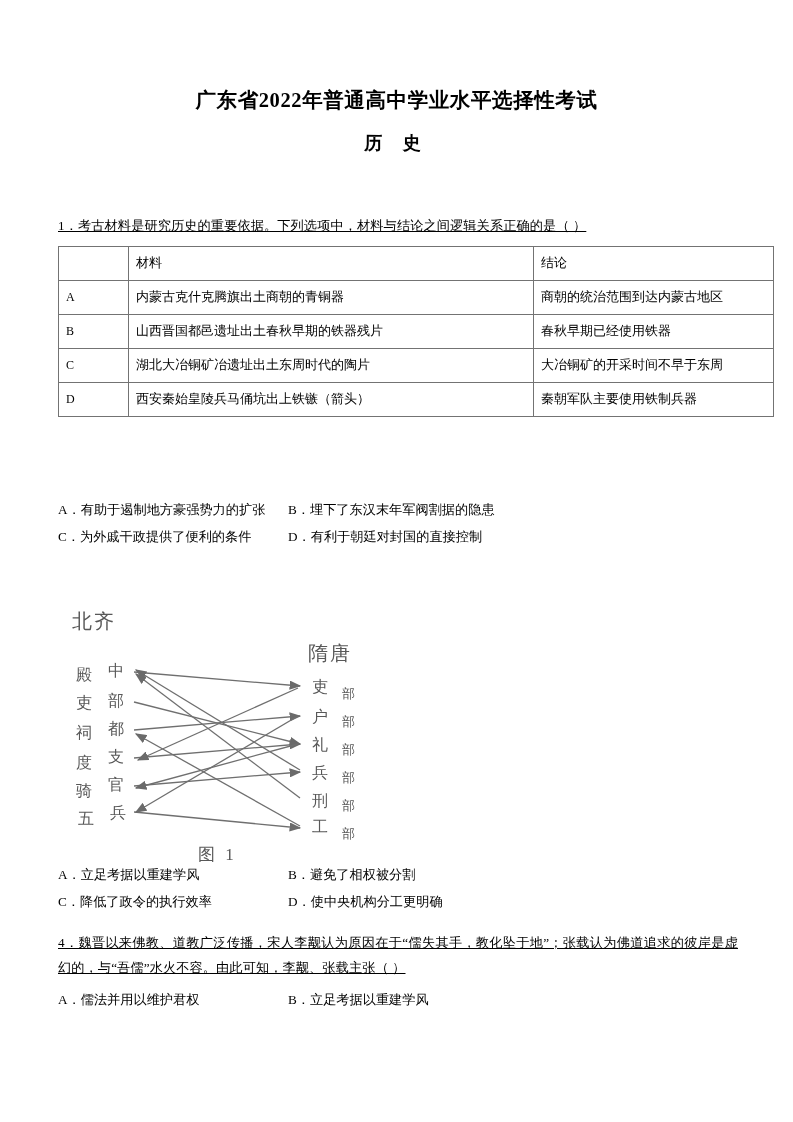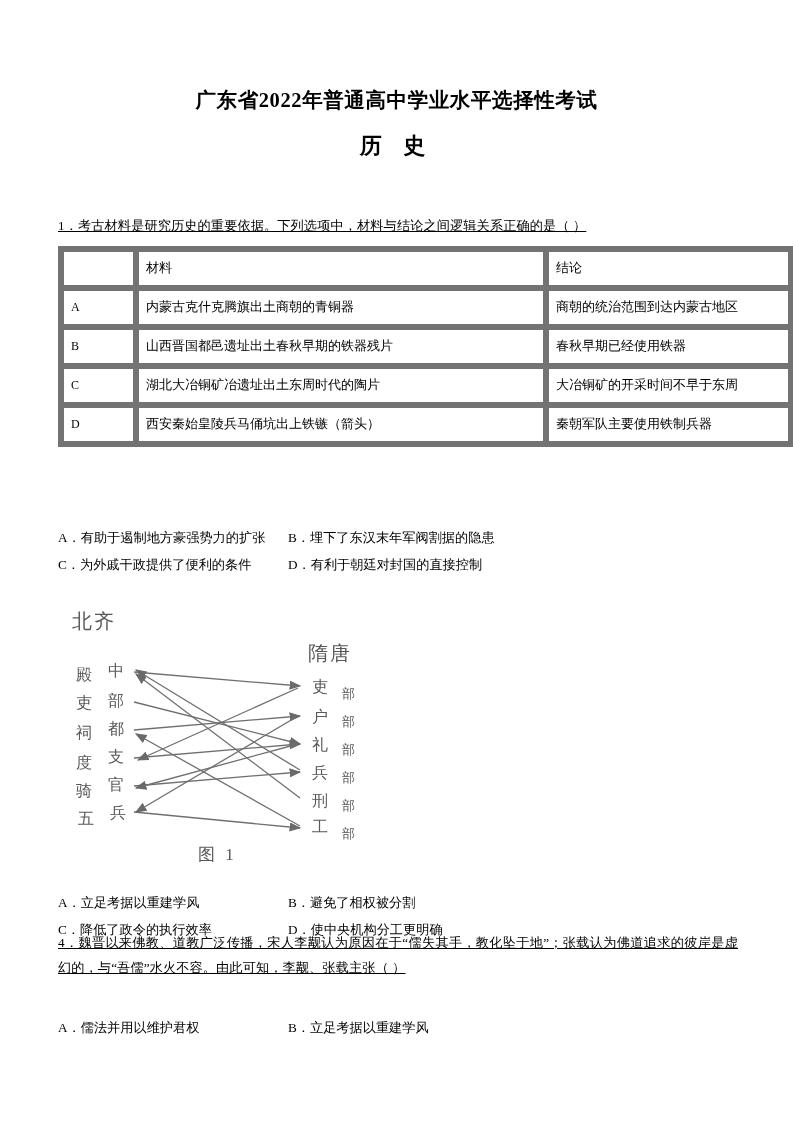--- a/index.html
+++ b/index.html
@@ -34,21 +34,21 @@
   }
   .doc-title {
     font-size: 20.5px;
     font-weight: bold;
     letter-spacing: 0.6px;
     line-height: 1.4;
     font-family: "Liberation Serif", "DejaVu Serif", serif;
   }
   .doc-subtitle {
     margin-top: 16px;
-    font-size: 22px;
+    font-size: 18px;
     font-weight: bold;
     letter-spacing: 8px;
     font-family: "Liberation Serif", "DejaVu Serif", serif;
   }
 
   
   .q-stem {
     position: absolute;
     left: 58px;
     width: 680px;
@@ -61,40 +61,39 @@
   .opt-row {
     position: absolute;
     left: 58px;
     width: 690px;
     font-size: 13.2px;
     line-height: 25px;
     white-space: nowrap;
   }
   .opt {
     display: inline-block;
-    margin-top: 28px;
   }
   .opt-a { width: 230px; }
   .opt-c { width: 230px; }
   .opt-label {
     font-family: "Liberation Serif", "DejaVu Serif", serif;
   }
 
   
   .q1-table {
     position: absolute;
     left: 58px;
     top: 246px;
     width: 670px;
     border-collapse: collapse;
     table-layout: fixed;
     font-size: 13px;
   }
   .q1-table td, .q1-table th {
-    border: 6px solid #737373;
+    border: 1px solid #737373;
     padding: 5px 7px;
     height: 23px;
     text-align: left;
     font-weight: normal;
     vertical-align: middle;
     line-height: 1.25;
   }
   .col-key { width: 55px; }
   .col-mat { width: 390px; }
   .col-con { width: 225px; }

